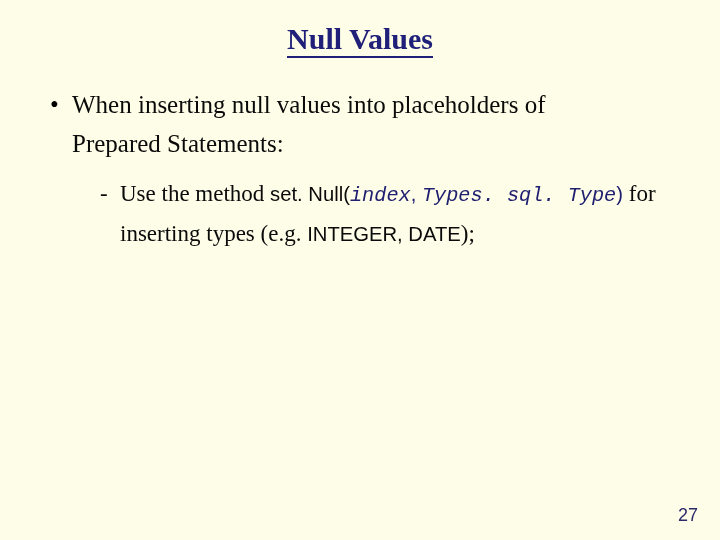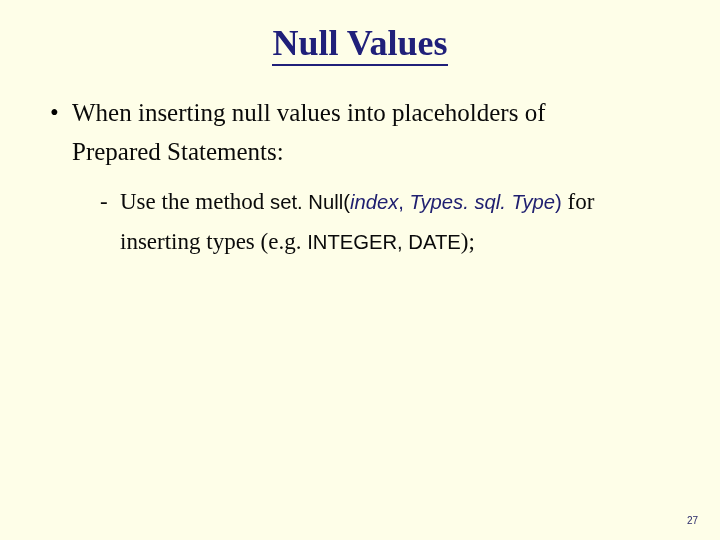--- a/index.html
+++ b/index.html
@@ -16,21 +16,21 @@
     position: relative;
   }
   .slide {
     box-sizing: border-box;
     width: 720px;
     height: 540px;
     padding: 22px 28px 0 28px;
   }
   .title {
     text-align: center;
-    font-size: 36px;
+    font-size: 30px;
     font-weight: bold;
     color: #20207a;
     margin: 0 0 30px 0;
   }
   .title span {
     border-bottom: 2px solid #20207a;
     padding-bottom: 1px;
   }
   ul.top {
     list-style: none;
@@ -57,27 +57,27 @@
   }
   ul.sub > li { position: relative; padding-left: 20px; margin-bottom: 14px; }
   ul.sub > li::before {
     content: "-";
     position: absolute;
     left: 0;
     top: 0;
   }
   .code { font-family: Arial, Helvetica, sans-serif; font-size: 0.88em; }
   .navy { color: #202070; }
-  .ital { font-style: italic; }
+  .ital { font-style: italic; font-family: Liberation Mono, monospace; }
   .pagenum {
     position: absolute;
     right: 22px;
     bottom: 14px;
     font-family: Arial, Helvetica, sans-serif;
-    font-size: 10px;
+    font-size: 18px;
     color: #2a2a6a;
   }
 </style>
 </head>
 <body>
 
 <div class="slide">
   <h1 class="title"><span>Null Values</span></h1>
 
   <ul class="top">

